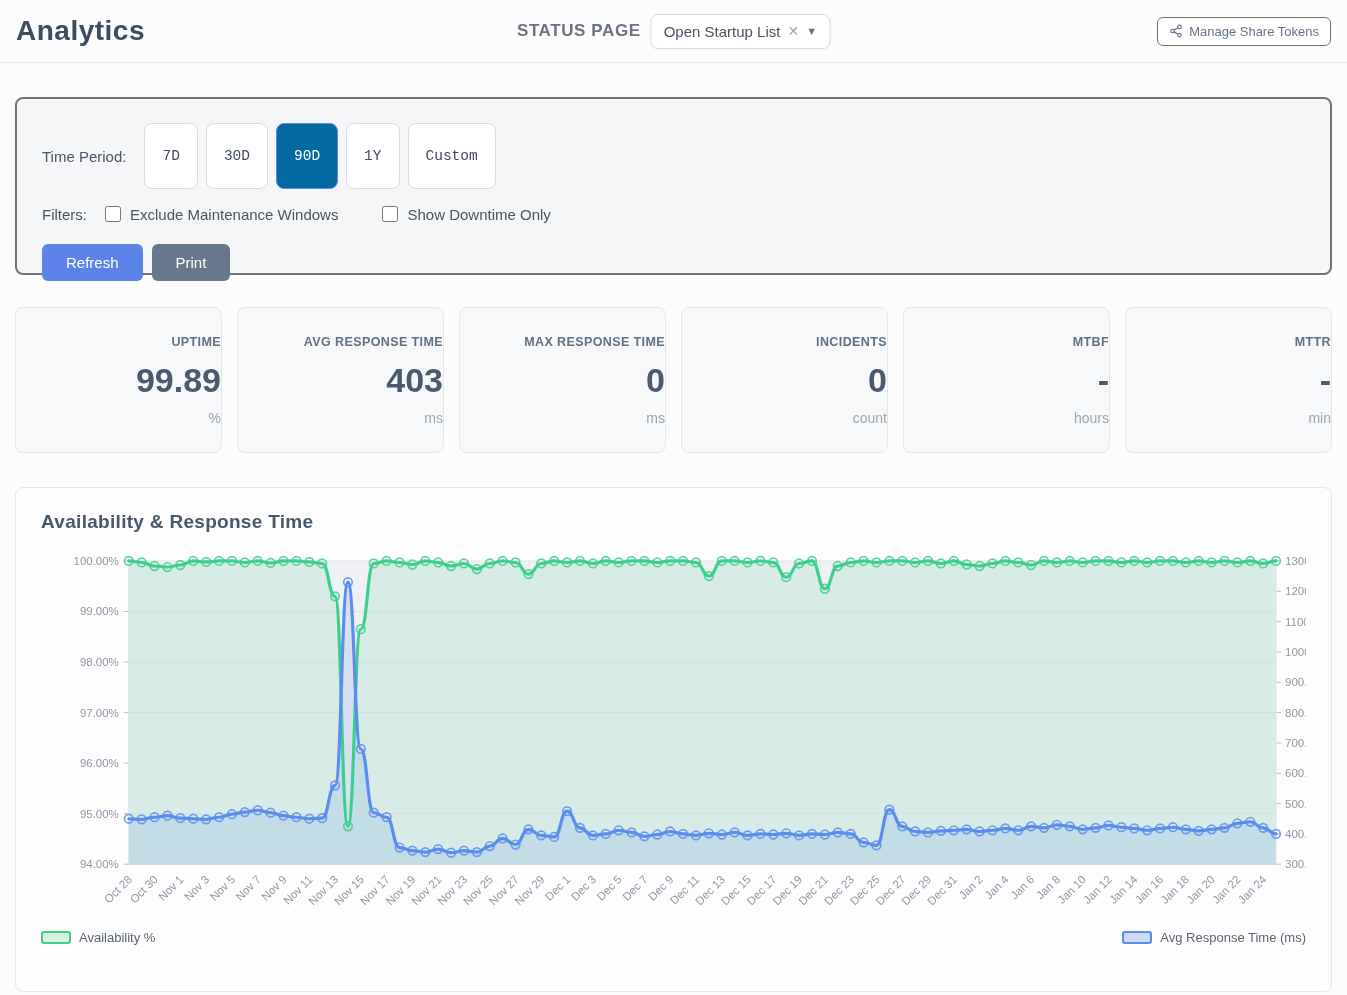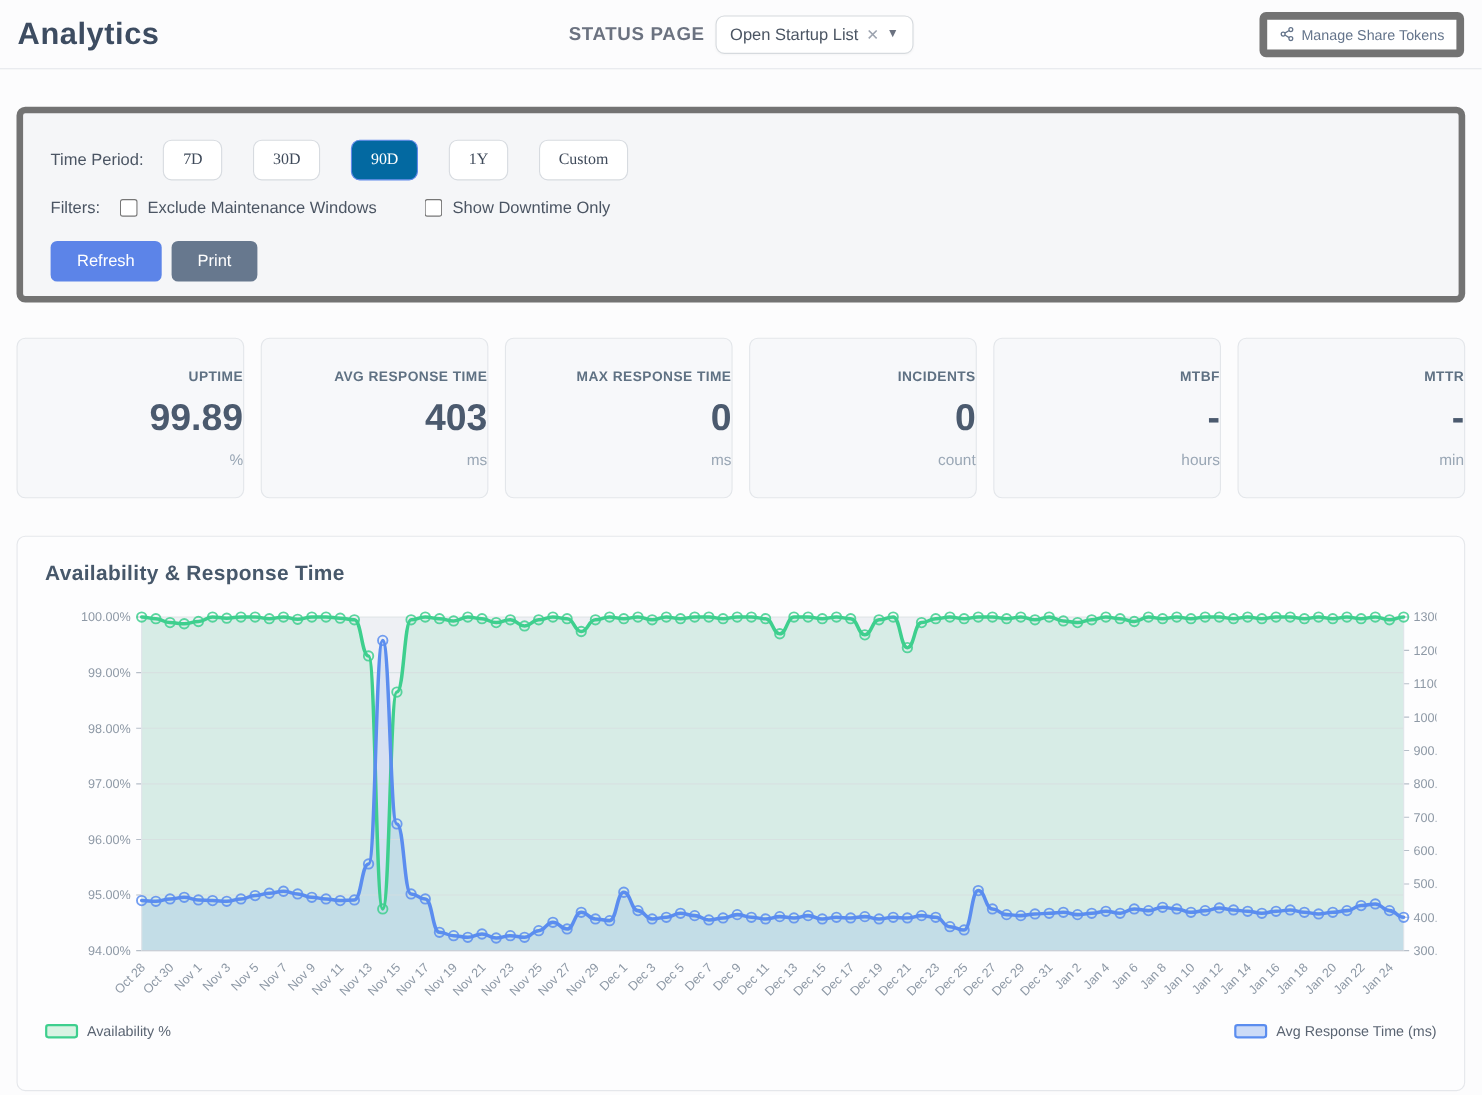--- a/index.html
+++ b/index.html
@@ -30,40 +30,40 @@
     display:flex; align-items:center; gap:7px;
     background:#fff; border:1px solid #d6dade; border-radius:8px;
     padding:8px 12px; box-shadow:0 1px 2px rgba(0,0,0,.03);
     font-size:15px; color:#4b5563; cursor:pointer;
   }
   .clear-x { color:#9ca3af; font-size:14px; }
   .chev { color:#6b7280; font-size:11px; }
   .manage-btn {
     margin-left:auto;
     display:flex; align-items:center; gap:6px;
-    background:#fff; border:7px solid #737373; border-radius:6px;
+    background:#fff; border:1px solid #737373; border-radius:6px;
     padding:6px 11px; font-size:13px; color:#64748b; cursor:pointer;
   }
   .manage-btn svg { display:block; }
   
   .filter-panel {
     margin:34px 15px 0 15px;
     background:#f5f6f8;
-    border:6px solid #737373;
+    border:2px solid #737373;
     border-radius:8px;
     padding:24px 25px;
     height:178px;
   }
   .row { display:flex; align-items:center; }
   .tp-label, .filters-label { font-size:15px; color:#4b5563; margin-right:18px; }
   .tp-btn {
     background:#fff; border:1px solid #d7dbe0; border-radius:8px;
-    padding:9px 17px; margin-right:28px;
+    padding:24px 17px; margin-right:8px;
     font-size:14.5px; color:#3f4a5a; cursor:pointer;
-    font-family:Liberation Serif, serif;
+    font-family:Liberation Mono, monospace;
   }
   .tp-btn.active {
     background:#0369a1; border-color:#6189ea; color:#fff;
   }
   .filters-row { margin-top:17px; }
   .chk-group { display:flex; align-items:flex-start; margin-right:44px; }
   .chk-group input {
     width:16px; height:16px; margin-right:9px; accent-color:#6189ea; cursor:pointer;
   }
   .chk-group label { font-size:15px; color:#4b5563; cursor:pointer; }

